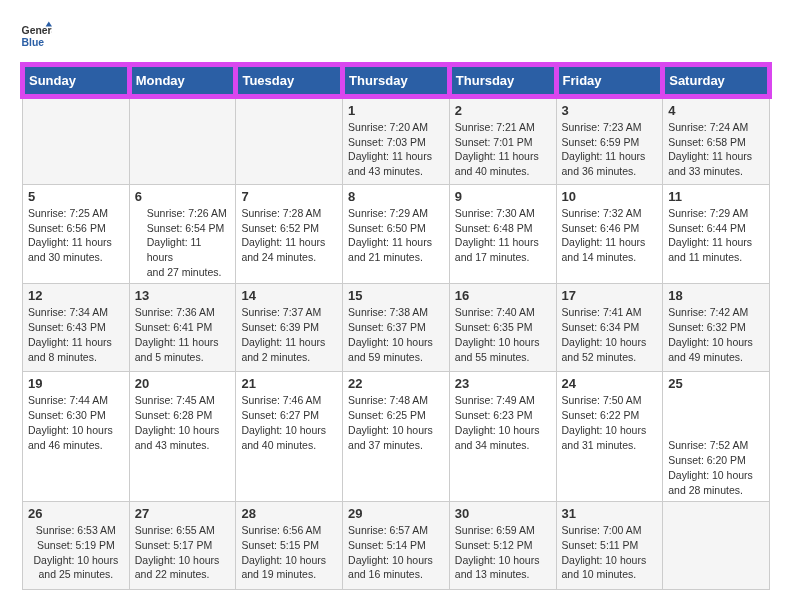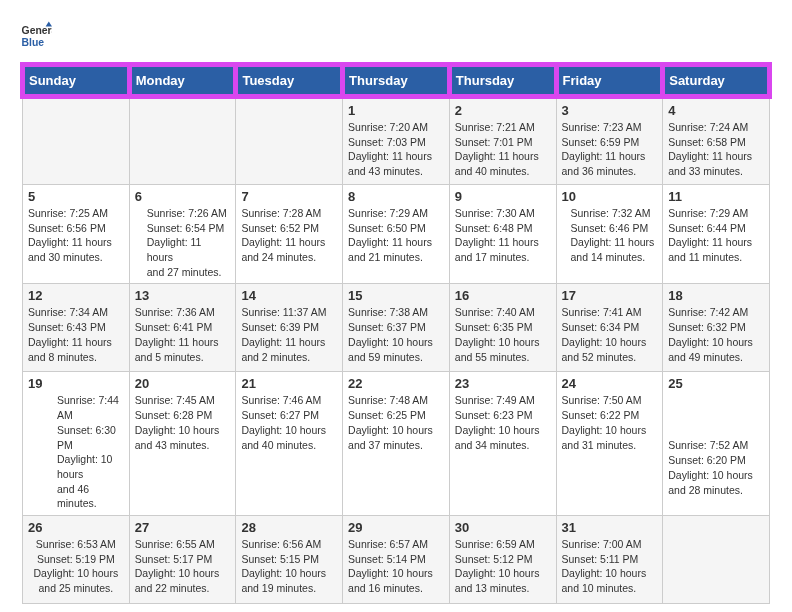--- a/index.html
+++ b/index.html
@@ -169,21 +169,21 @@
         </td>
         <td>
           <span class="day-number">9</span>
           <div class="cell-content" style="white-space: pre-line;">Sunrise: 7:30 AM
 Sunset: 6:48 PM
 Daylight: 11 hours
 and 17 minutes.</div>
         </td>
         <td>
           <span class="day-number">10</span>
-          <div class="cell-content" style="white-space: pre-line; margin-left: 9px;">Sunrise: 7:32 AM
+          <div class="cell-content" style="white-space: pre-line;">Sunrise: 7:32 AM
 Sunset: 6:46 PM
 Daylight: 11 hours
 and 14 minutes.</div>
         </td>
         <td>
           <span class="day-number">11</span>
           <div class="cell-content" style="white-space: pre-line;">Sunrise: 7:29 AM
 Sunset: 6:44 PM
 Daylight: 11 hours
 and 11 minutes.</div>
@@ -199,21 +199,21 @@
         </td>
         <td>
           <span class="day-number">13</span>
           <div class="cell-content" style="white-space: pre-line;">Sunrise: 7:36 AM
 Sunset: 6:41 PM
 Daylight: 11 hours
 and 5 minutes.</div>
         </td>
         <td>
           <span class="day-number">14</span>
-          <div class="cell-content" style="white-space: pre-line;">Sunrise: 11:37 AM
+          <div class="cell-content" style="white-space: pre-line;">Sunrise: 7:37 AM
 Sunset: 6:39 PM
 Daylight: 11 hours
 and 2 minutes.</div>
         </td>
         <td>
           <span class="day-number">15</span>
           <div class="cell-content" style="white-space: pre-line;">Sunrise: 7:38 AM
 Sunset: 6:37 PM
 Daylight: 10 hours
 and 59 minutes.</div>
@@ -236,21 +236,21 @@
           <span class="day-number">18</span>
           <div class="cell-content" style="white-space: pre-line;">Sunrise: 7:42 AM
 Sunset: 6:32 PM
 Daylight: 10 hours
 and 49 minutes.</div>
         </td>
       </tr>
       <tr>
         <td>
           <span class="day-number">19</span>
-          <div class="cell-content" style="white-space: pre-line; margin-left: 29px;">Sunrise: 7:44 AM
+          <div class="cell-content" style="white-space: pre-line;">Sunrise: 7:44 AM
 Sunset: 6:30 PM
 Daylight: 10 hours
 and 46 minutes.</div>
         </td>
         <td>
           <span class="day-number">20</span>
           <div class="cell-content" style="white-space: pre-line;">Sunrise: 7:45 AM
 Sunset: 6:28 PM
 Daylight: 10 hours
 and 43 minutes.</div>

